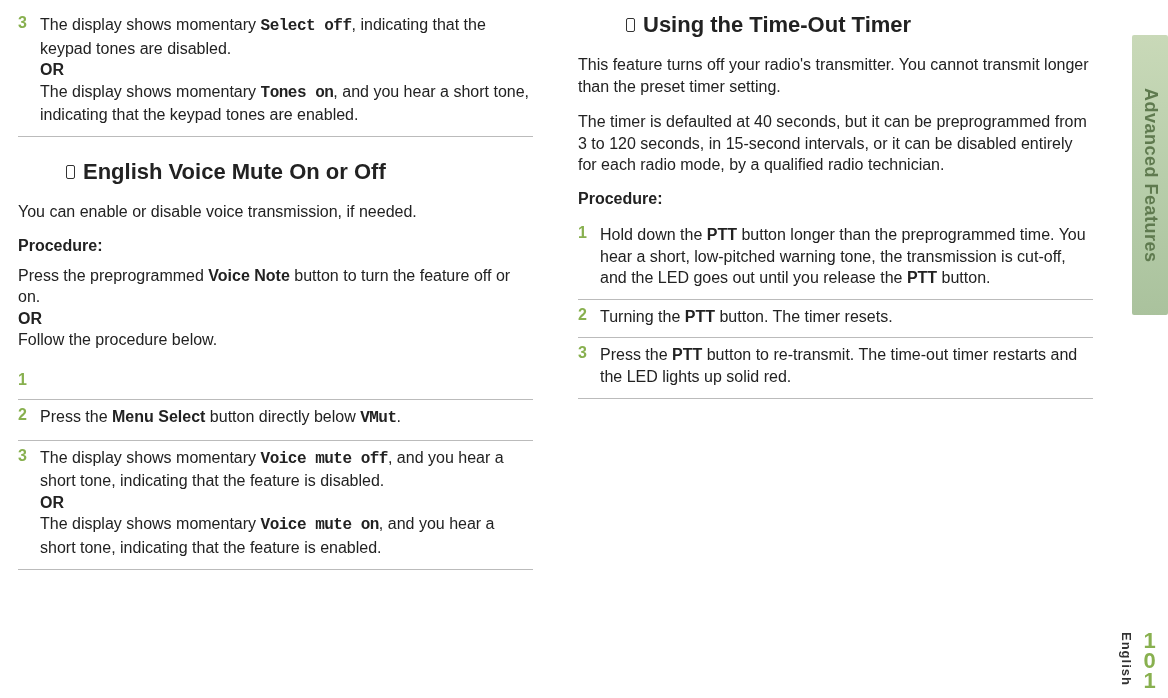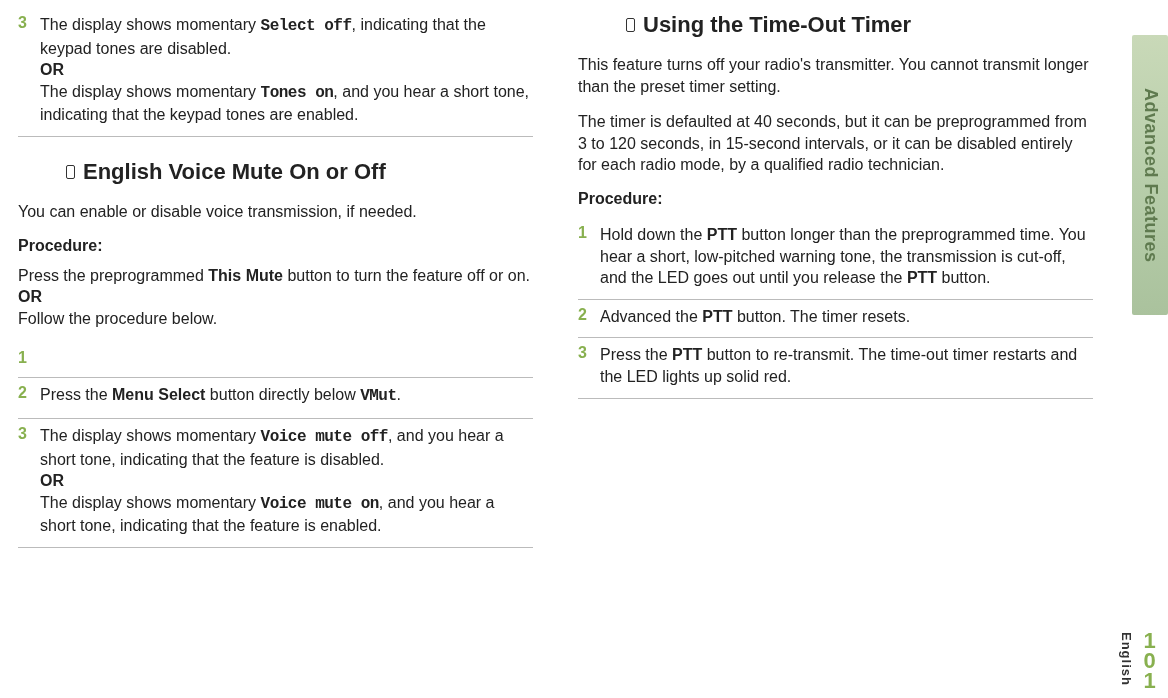--- a/index.html
+++ b/index.html
@@ -139,21 +139,21 @@
     <div class="section-title">
       <span class="section-icon"></span>
       <span>English Voice Mute On or Off</span>
     </div>
 
     <p class="para">You can enable or disable voice transmission, if needed.</p>
 
     <p class="proc-label">Procedure:</p>
 
     <p class="para">
-      <span>Press the preprogrammed </span><span class="bold">This Mute</span><span> button to turn the feature off or on.</span><br>
+      <span>Press the preprogrammed </span><span class="bold">Voice Note</span><span> button to turn the feature off or on.</span><br>
       <span class="bold">OR</span><br>
       <span>Follow the procedure below.</span>
     </p>
 
     <div class="step">
       <div class="step-num">1</div>
     </div>
 
     <div class="step">
       <div class="step-num">2</div>
@@ -189,21 +189,21 @@
     <div class="step">
       <div class="step-num">1</div>
       <div class="step-body">
         <span>Hold down the </span><span class="bold">PTT</span><span> button longer than the preprogrammed time. You hear a short, low-pitched warning tone, the transmission is cut-off, and the LED goes out until you release the </span><span class="bold">PTT</span><span> button.</span>
       </div>
     </div>
 
     <div class="step">
       <div class="step-num">2</div>
       <div class="step-body">
-        <span>Advanced the </span><span class="bold">PTT</span><span> button. The timer resets.</span>
+        <span>Turning the </span><span class="bold">PTT</span><span> button. The timer resets.</span>
       </div>
     </div>
 
     <div class="step">
       <div class="step-num">3</div>
       <div class="step-body">
         <span>Press the </span><span class="bold">PTT</span><span> button to re-transmit. The time-out timer restarts and the LED lights up solid red.</span>
       </div>
     </div>
 

